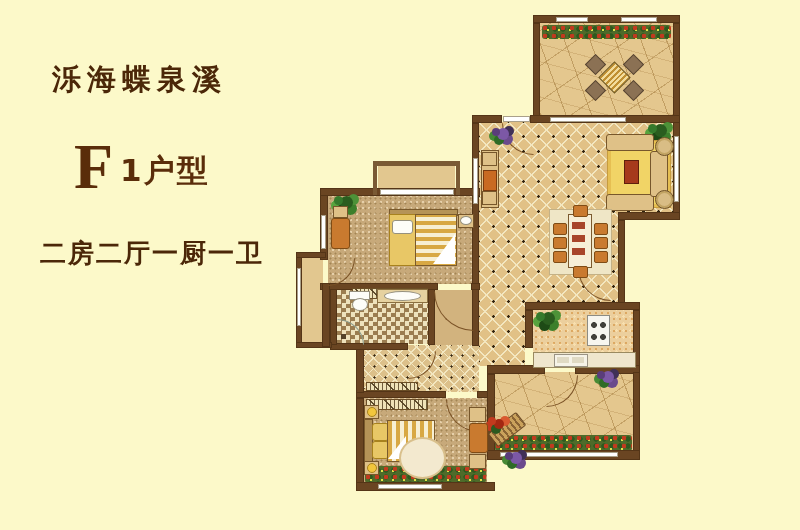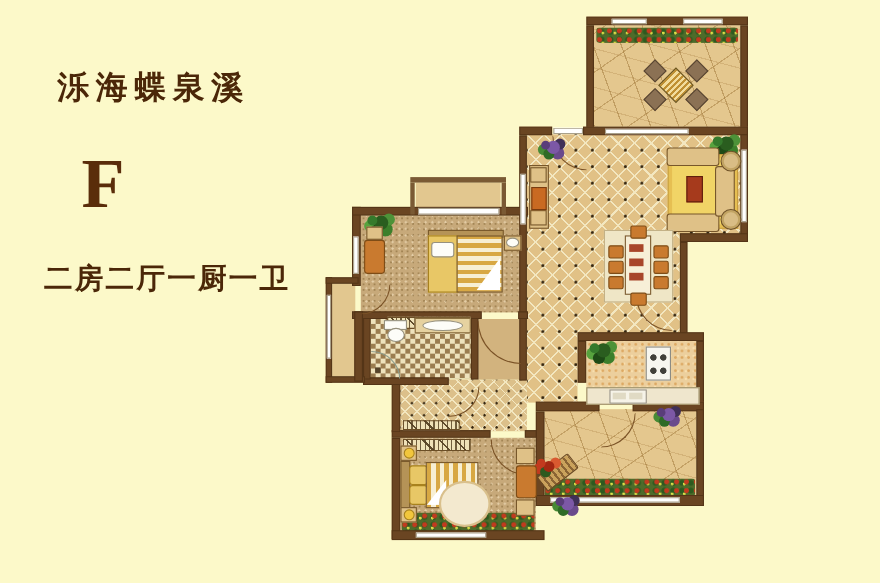--- a/index.html
+++ b/index.html
@@ -90,20 +90,21 @@
   .lamp{background:#f2c63c;border:1px solid #a8821e;border-radius:50%}
   .tanbox{background:var(--tan);border:1px solid #77572b}
   .shower{border:1.4px solid #8a9a8a;border-color:transparent #8a9a8a transparent transparent;border-top-color:#8a9a8a;border-top-right-radius:100% 100%}
 </style>
 </head>
 <body>
 
 <div class="abs brand">泺海蝶泉溪</div>
 <div class="abs fline">
   <span class="fbig">F</span>
+  <span class="fsub">1户型</span>
 </div>
 <div class="abs desc">二房二厅一厨一卫</div>
 
 <div class="abs" id="plan" style="left:0;top:0;width:800px;height:530px">
 
   <div class="abs stone" style="left:540px;top:23px;width:133px;height:92px"></div>
   <div class="abs flowers" style="left:542px;top:25px;width:129px;height:14px"></div>
   <div class="abs tile" style="left:479px;top:122px;width:194px;height:91px"></div>
   <div class="abs tile" style="left:479px;top:212px;width:139px;height:91px"></div>
   <div class="abs tile" style="left:479px;top:302px;width:46px;height:64px"></div>

